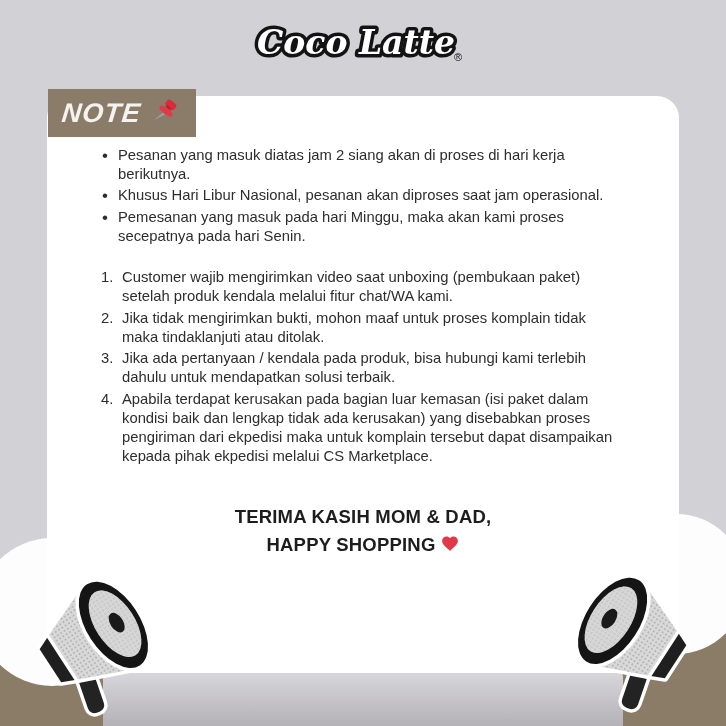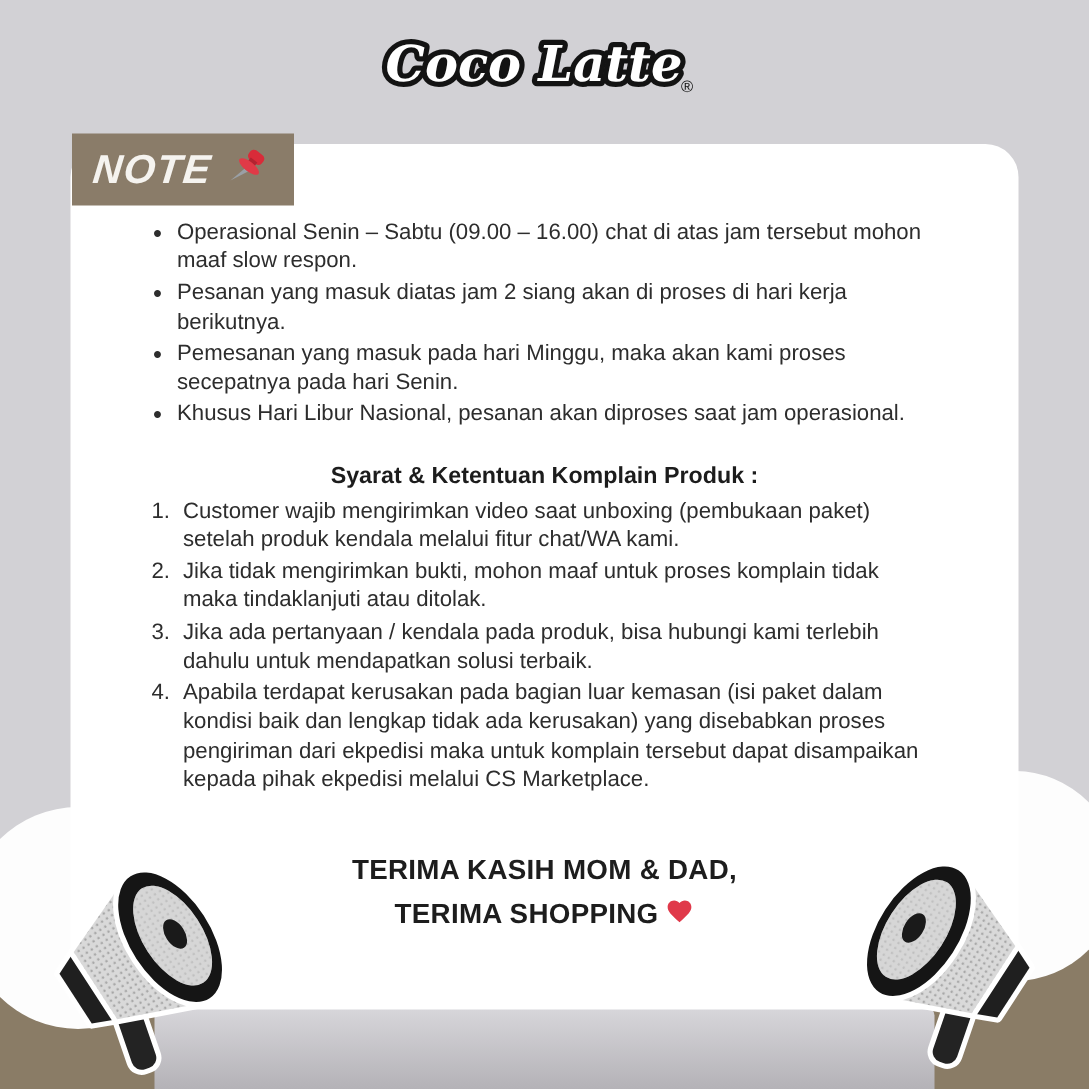--- a/index.html
+++ b/index.html
@@ -56,41 +56,39 @@
   <div class="bg-strip"></div>
 
   <svg class="logo" width="220" height="58" viewBox="0 0 220 58">
     <text x="103" y="40" text-anchor="middle" font-family="DejaVu Serif, serif" font-style="italic" font-weight="bold" font-size="33" fill="#ffffff" stroke="#131313" stroke-width="7" stroke-linejoin="round" paint-order="stroke">Coco Latte</text>
     <text x="205" y="47" text-anchor="middle" font-size="11" fill="#131313">®</text>
   </svg>
 
   <div class="card">
     <ul>
 
-    <li>Operasional Senin – Sabtu (09.00 – 16.00) chat di atas jam tersebut mohon maaf slow respon.</li>
         <li>Pesanan yang masuk diatas jam 2 siang akan di proses di hari kerja berikutnya.</li>
+        <li>Khusus Hari Libur Nasional, pesanan akan diproses saat jam operasional.</li>
         <li>Pemesanan yang masuk pada hari Minggu, maka akan kami proses secepatnya pada hari Senin.</li>
-        <li>Khusus Hari Libur Nasional, pesanan akan diproses saat jam operasional.</li>
       </ul>
 
     <div class="section-gap"></div>
 
-    <h2 class="heading">Syarat &amp; Ketentuan Komplain Produk :</h2>
     <ol>
 
     <li>Customer wajib mengirimkan video saat unboxing (pembukaan paket) setelah produk kendala melalui fitur chat/WA kami.</li>
         <li>Jika tidak mengirimkan bukti, mohon maaf untuk proses komplain tidak maka tindaklanjuti atau ditolak.</li>
         <li>Jika ada pertanyaan / kendala pada produk, bisa hubungi kami terlebih dahulu untuk mendapatkan solusi terbaik.</li>
         <li>Apabila terdapat kerusakan pada bagian luar kemasan (isi paket dalam kondisi baik dan lengkap tidak ada kerusakan) yang disebabkan proses pengiriman dari ekpedisi maka untuk komplain tersebut dapat disampaikan kepada pihak ekpedisi melalui CS Marketplace.</li>
       </ol>
 
     <div class="closing">
       <div>TERIMA KASIH MOM &amp; DAD,</div>
       <div>
-        <span>TERIMA SHOPPING</span><svg class="heart-svg" width="20" height="19" viewBox="0 0 24 24">
+        <span>HAPPY SHOPPING</span><svg class="heart-svg" width="20" height="19" viewBox="0 0 24 24">
             <path fill="#e0394a" d="M12 21.35l-1.45-1.32C5.4 15.36 2 12.28 2 8.5 2 5.42 4.42 3 7.5 3c1.74 0 3.41.81 4.5 2.09C13.09 3.81 14.76 3 16.5 3 19.58 3 22 5.42 22 8.5c0 3.78-3.4 6.86-8.55 11.54L12 21.35z"></path>
           </svg>
       </div>
     </div>
   </div>
 
   <div class="badge">
     <span class="badge-text">NOTE</span>
     <svg width="32" height="32" viewBox="0 0 32 32">
       <g transform="rotate(38 16 14)">

